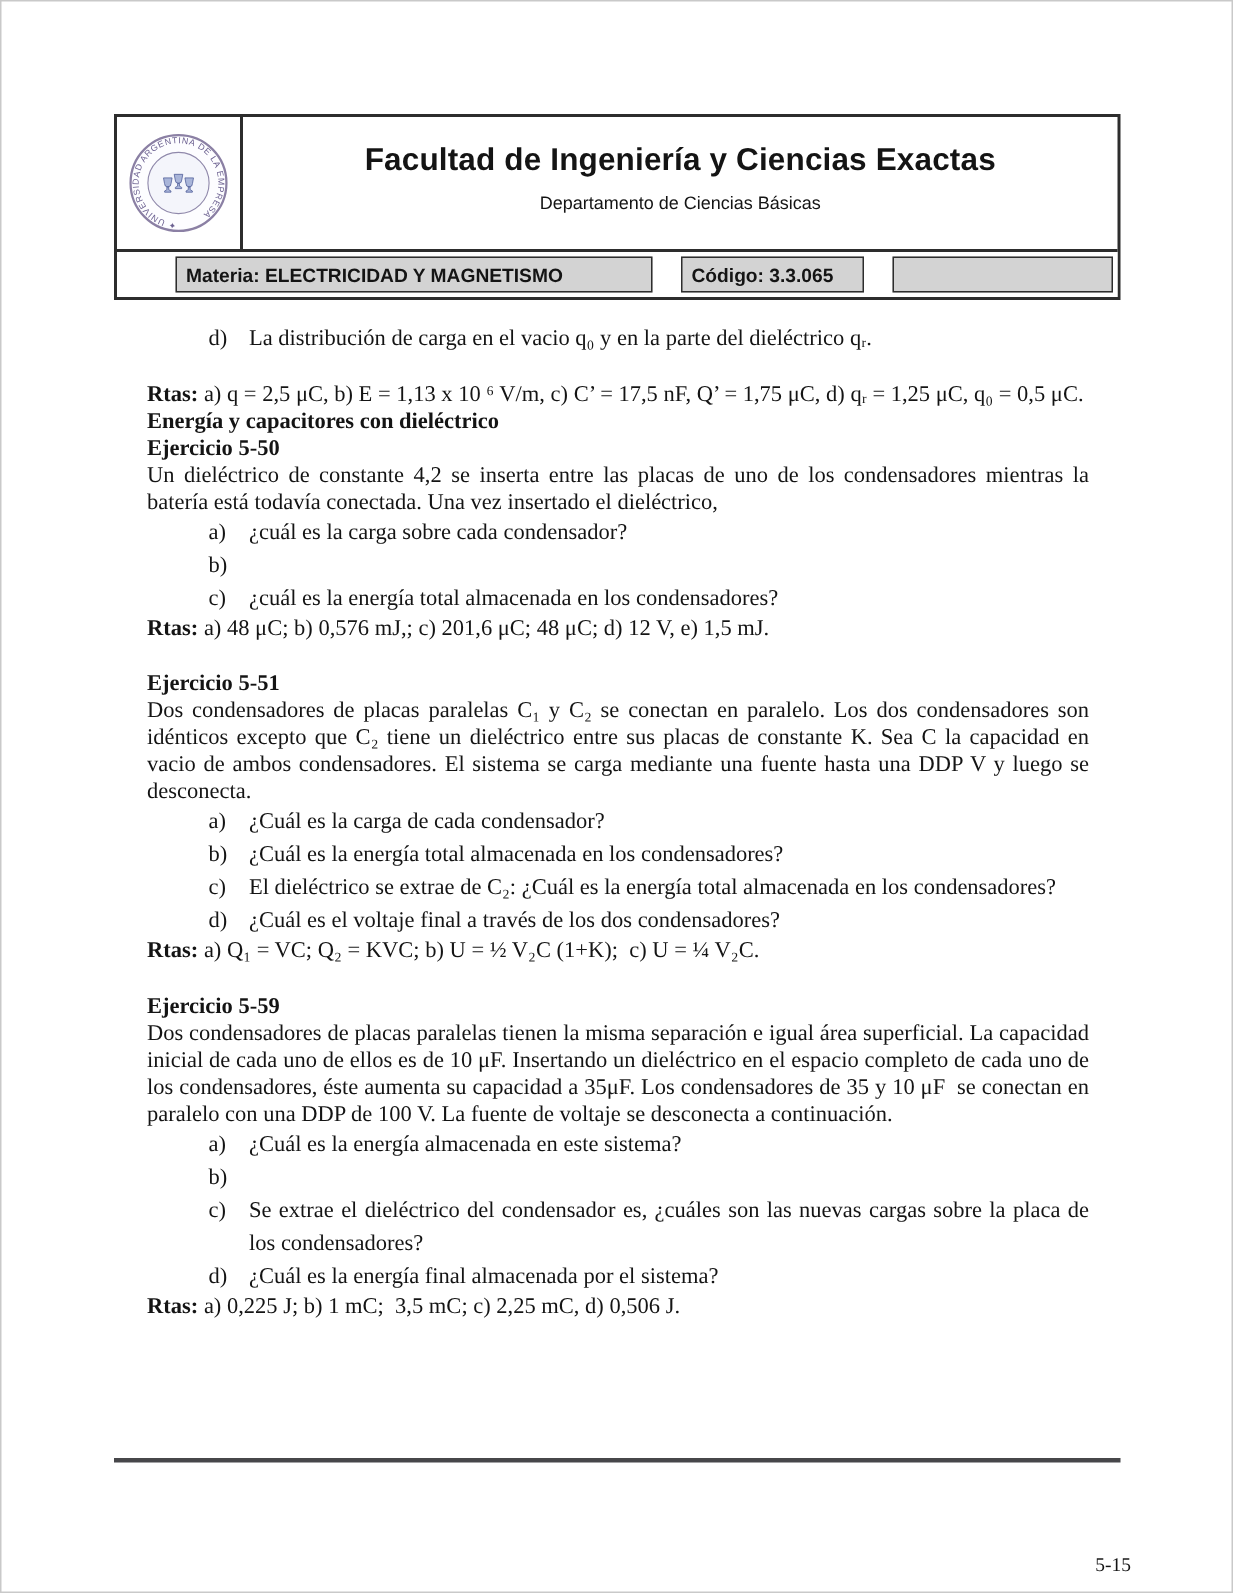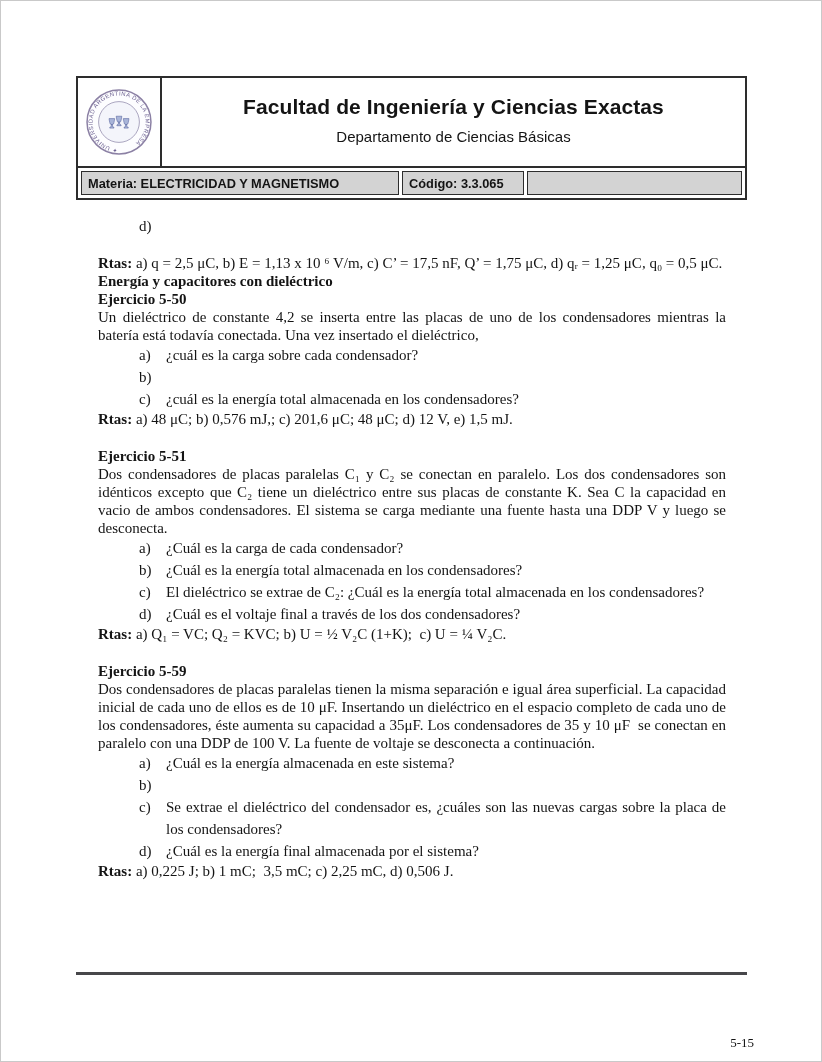--- a/index.html
+++ b/index.html
@@ -13,22 +13,22 @@
     position:absolute; left:75px; top:75px; width:671px; box-sizing:border-box;
     border:2px solid #2d2d2d; background:#fff;
   }
   .hrow1 { display:flex; height:88px; border-bottom:2px solid #2d2d2d; }
   .logo-cell {
     width:84px; box-sizing:border-box; border-right:2px solid #2d2d2d;
     display:flex; align-items:center; justify-content:center;
   }
   .title-cell { flex:1; text-align:center; padding-top:17px; font-family:"Liberation Sans", sans-serif; }
   .fac-title { font-size:21px; font-weight:bold; letter-spacing:.1px; }
-  .fac-sub   { font-size:15px; margin-top:9px; }
-  .hrow2 { display:flex; gap:3px; padding:3px; background:#fff; }
+  .fac-sub   { font-size:12px; margin-top:9px; }
+  .hrow2 { display:flex; gap:19px; padding:3px; background:#fff;margin-left:36px; }
   .gcell {
     background:#d3d3d3; border:1.5px solid #2d2d2d; box-sizing:border-box;
     font-family:"Liberation Sans", sans-serif; font-weight:bold; font-size:12.8px;
     padding:3px 6px; display:flex; align-items:center; min-height:24px;
   }
   .g1 { width:318px; } .g2 { width:122px; } .g3 { flex:1; }
   
   .body-col { position:absolute; left:97px; top:214px; width:628px; font-size:15px; }
   .body-col p { margin:0; }
   .para { line-height:18px; text-align:justify; }
@@ -79,20 +79,21 @@
       <div class="gcell g1">Materia: ELECTRICIDAD Y MAGNETISMO</div>
       <div class="gcell g2">Código: 3.3.065</div>
       <div class="gcell g3"></div>
     </div>
   </div>
 
   <div class="body-col">
 
     <div class="item mb-intro">
       <span class="m">d)</span>
+      <span class="t">La distribución de carga en el vacio q₀ y en la parte del dieléctrico qᵣ.</span>
     </div>
 
     <p class="rtas"><span class="bold">Rtas:</span> <span>a) q = 2,5 μC, b) E = 1,13 x 10 ⁶ V/m, c) C’ = 17,5 nF, Q’ = 1,75 μC, d) qᵣ = 1,25 μC, q₀ = 0,5 μC.</span></p>
 
     <p class="head-line mt-heading">Energía y capacitores con dieléctrico</p>
 
     <div>
       <p class="head-line">Ejercicio 5-50</p>
       <p class="para">Un dieléctrico de constante 4,2 se inserta entre las placas de uno de los condensadores mientras la batería está todavía conectada. Una vez insertado el dieléctrico,</p>
       <div class="item">

